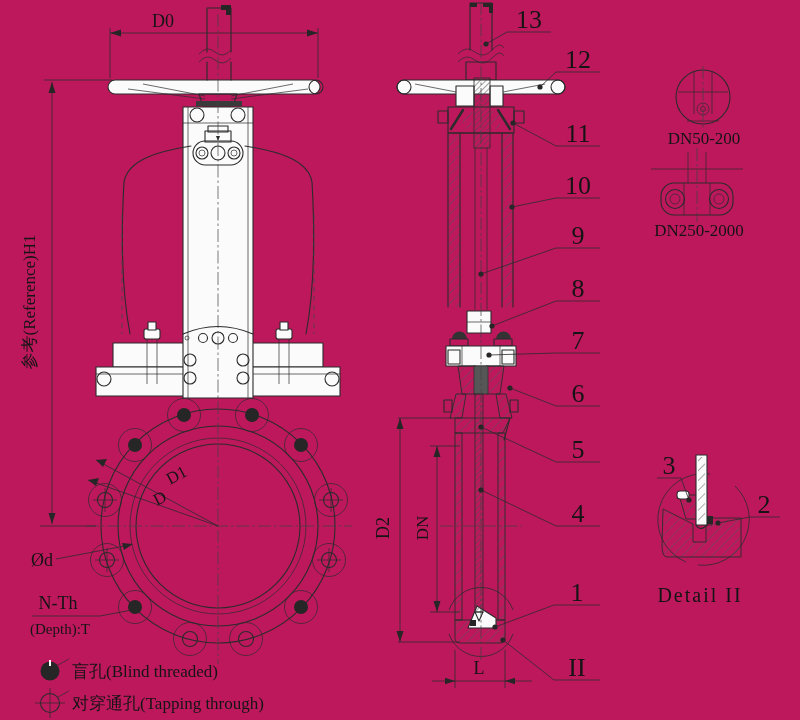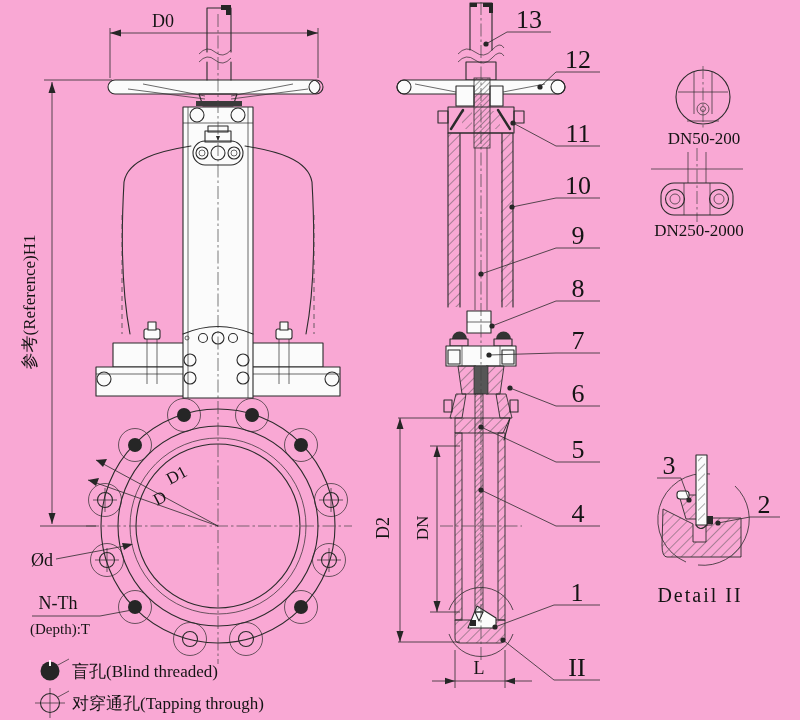--- a/index.html
+++ b/index.html
@@ -1,16 +1,16 @@
 <!DOCTYPE html>
 <html><head>
 <meta charset="utf-8">
 <style>
   html,body{margin:0;padding:0;background:#fbfbfb;}
-  .page{width:800px;height:720px;position:relative;background:#f9a8d4;overflow:hidden;}
+  .page{width:800px;height:720px;position:relative;background:#be185d;overflow:hidden;}
   svg{display:block;}
   
   .s  {stroke:#2b2b2b;fill:none;stroke-width:1.1;stroke-linecap:round;stroke-linejoin:round;}
   .s2 {stroke:#2b2b2b;fill:none;stroke-width:2.4;stroke-linecap:round;}
   .thin{stroke:#2b2b2b;fill:none;stroke-width:0.7;}
   .fillw{fill:#fbfbfb;}
   .blk{fill:#262626;stroke:none;}
   .dark{fill:#565656;stroke:#2b2b2b;stroke-width:0.7;}
   .cl {stroke:#444;stroke-width:0.7;stroke-dasharray:13 3 2.5 3;fill:none;}
   .hid{stroke:#444;stroke-width:0.8;stroke-dasharray:5 4;fill:none;}

